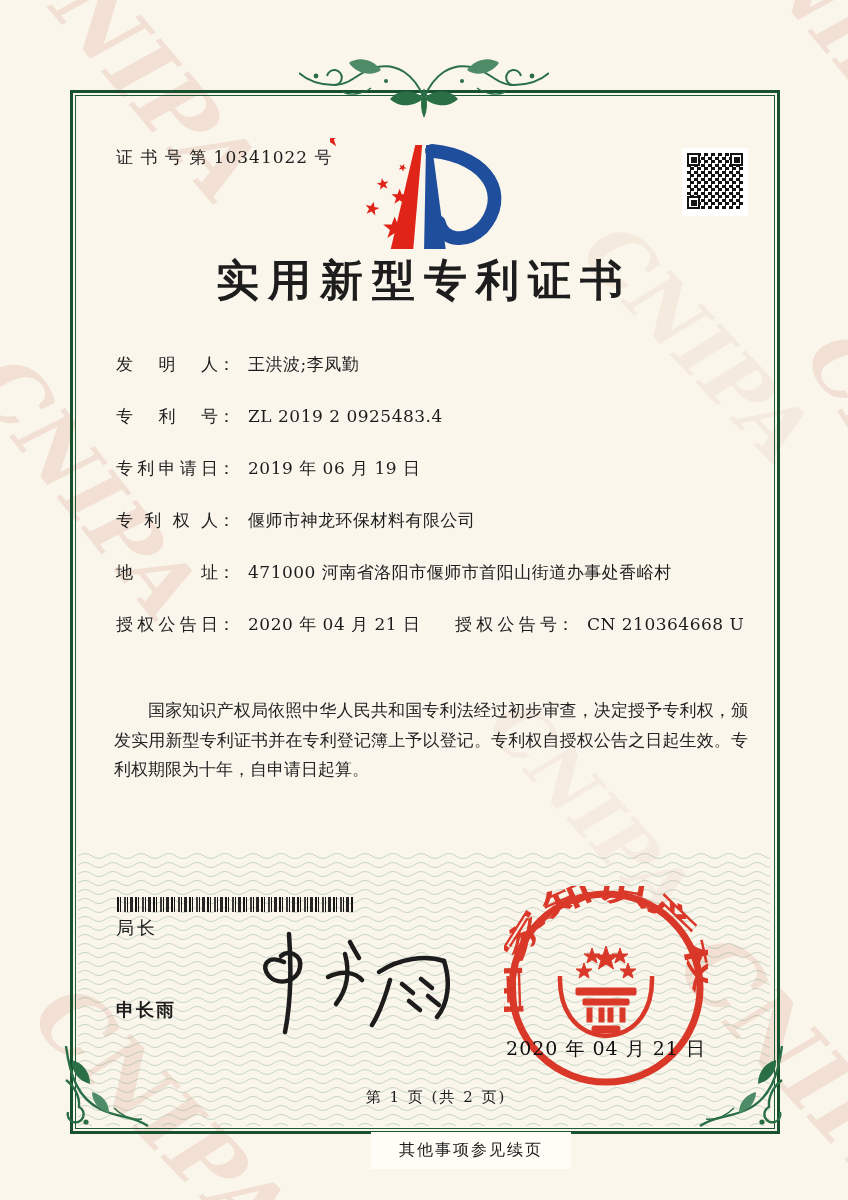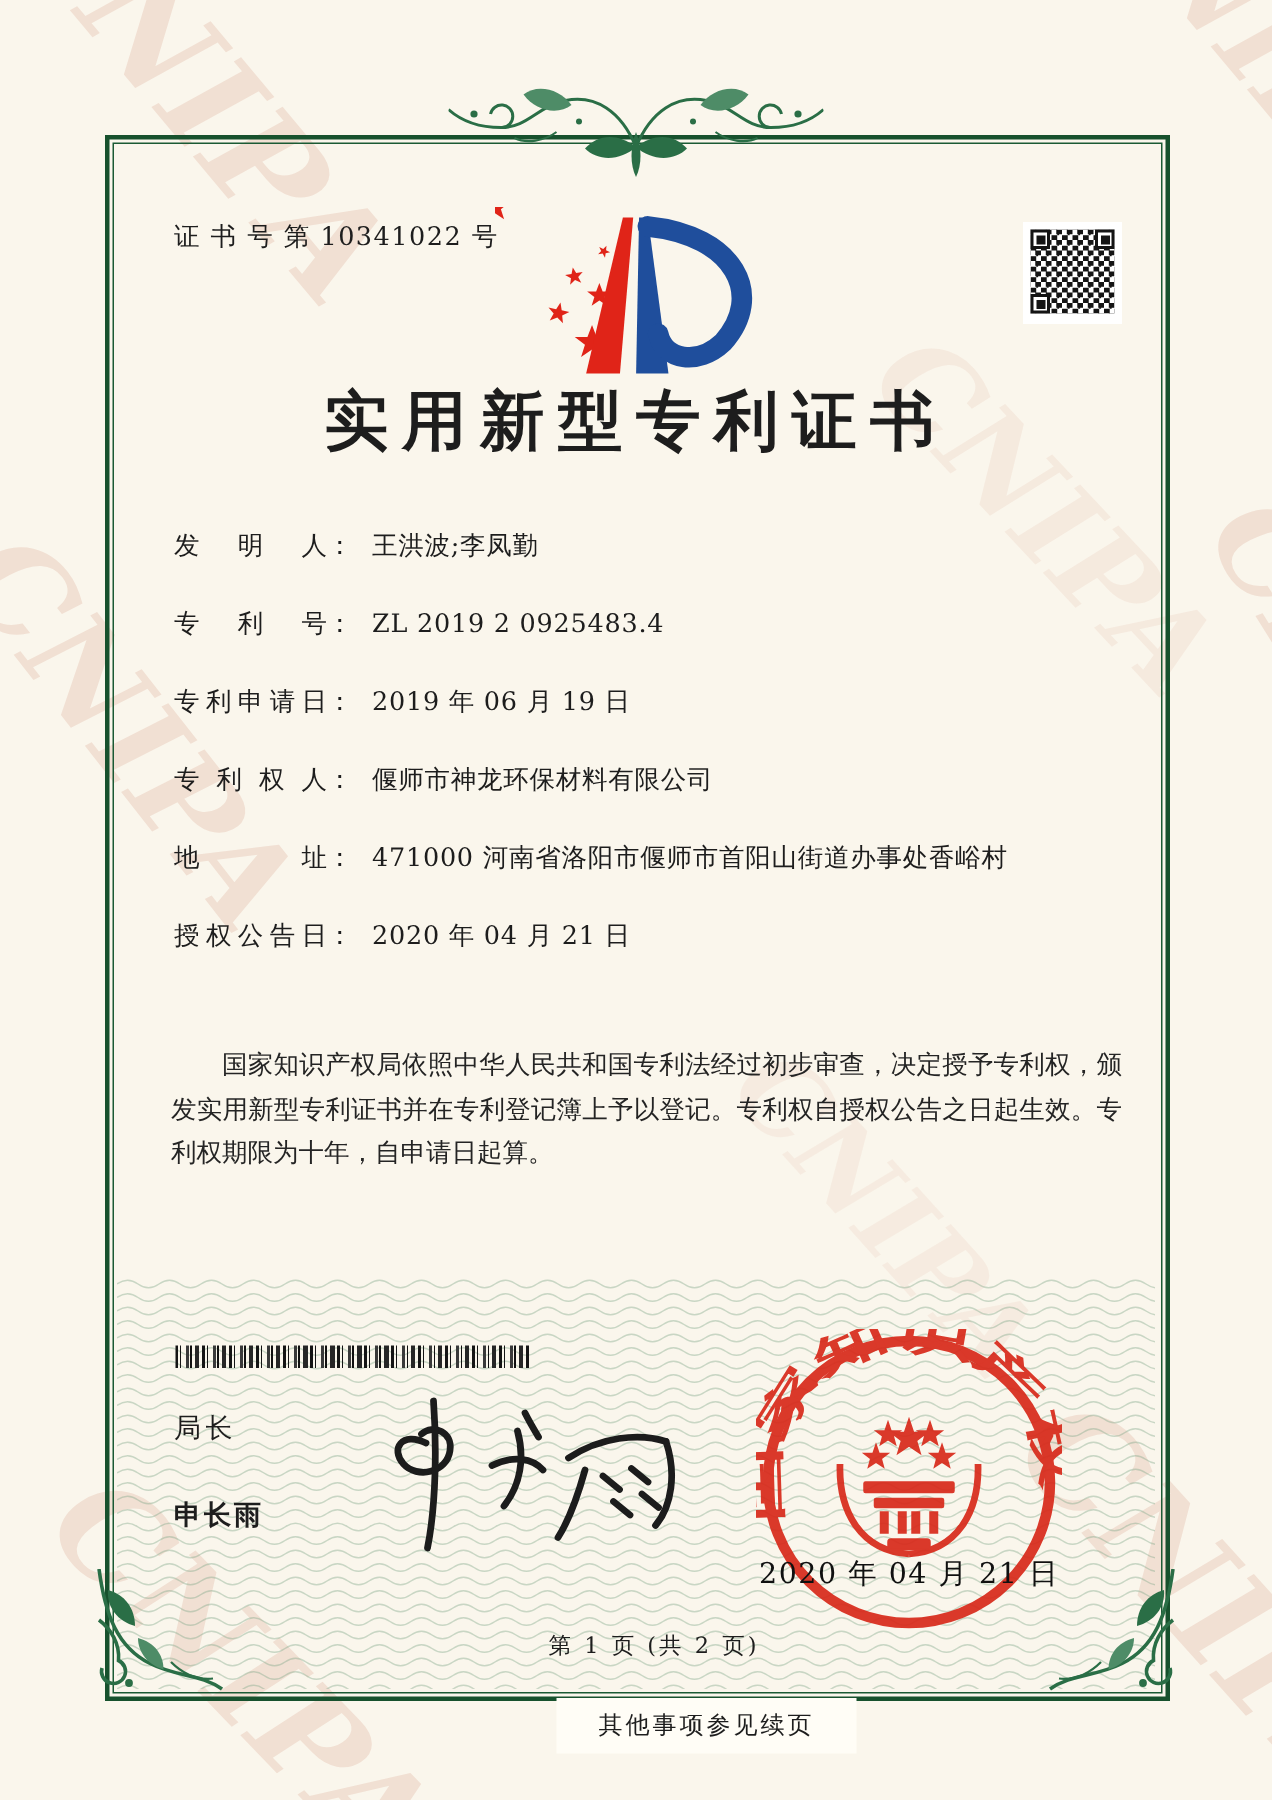--- a/index.html
+++ b/index.html
@@ -55,21 +55,21 @@
   
   .barcode{position:absolute;left:117px;top:897px;width:236px;height:15px;z-index:5;
      background:repeating-linear-gradient(90deg,
        #151515 0 2px, transparent 2px 3px,
        #151515 3px 4px, transparent 4px 7px,
        #3a3a3a 7px 9px, transparent 9px 10px,
        #101010 10px 11px, transparent 11px 13px,
        #262626 13px 16px, transparent 16px 18px);}
 
   
-  .director-label{position:absolute;left:116px;top:940px;font-size:18px;letter-spacing:3px;z-index:5;}
+  .director-label{position:absolute;left:116px;top:916px;font-size:18px;letter-spacing:3px;z-index:5;}
   .director-name{position:absolute;left:116px;top:998px;font-size:18px;letter-spacing:2px;z-index:5;
                  font-family:"DejaVu Sans","Liberation Sans",sans-serif;font-weight:bold;}
   .signature{position:absolute;left:232px;top:930px;width:225px;height:108px;z-index:5;}
 
   
   .seal{position:absolute;left:504px;top:886px;width:204px;height:204px;z-index:6;}
   .seal svg{opacity:0.92;}
   .seal-date{position:absolute;left:504px;top:1036px;width:204px;text-align:center;
              font-size:19px;color:#101010;letter-spacing:1px;z-index:7;white-space:nowrap;}
 
@@ -205,20 +205,23 @@
       <span class="flabel">专利申请日</span><span class="fcolon">：</span><span class="fvalue">2019 年 06 月 19 日</span>
     </div>
     <div class="frow">
       <span class="flabel">专利权人</span><span class="fcolon">：</span><span class="fvalue">偃师市神龙环保材料有限公司</span>
     </div>
     <div class="frow">
       <span class="flabel">地址</span><span class="fcolon">：</span><span class="fvalue">471000 河南省洛阳市偃师市首阳山街道办事处香峪村</span>
     </div>
     <div class="frow">
       <span class="flabel">授权公告日</span><span class="fcolon">：</span><span class="fvalue">2020 年 04 月 21 日</span>
+      <span class="fpair2">
+        <span class="flabel">授权公告号</span><span class="fcolon">：</span><span class="fvalue">CN 210364668 U</span>
+      </span>
     </div>
   </div>
 
   <div class="bodytext">
     <p>国家知识产权局依照中华人民共和国专利法经过初步审查，决定授予专利权，颁发实用新型专利证书并在专利登记簿上予以登记。专利权自授权公告之日起生效。专利权期限为十年，自申请日起算。</p>
   </div>
 
   <div class="barcode"></div>
 
   <div class="director-label">局长</div>

